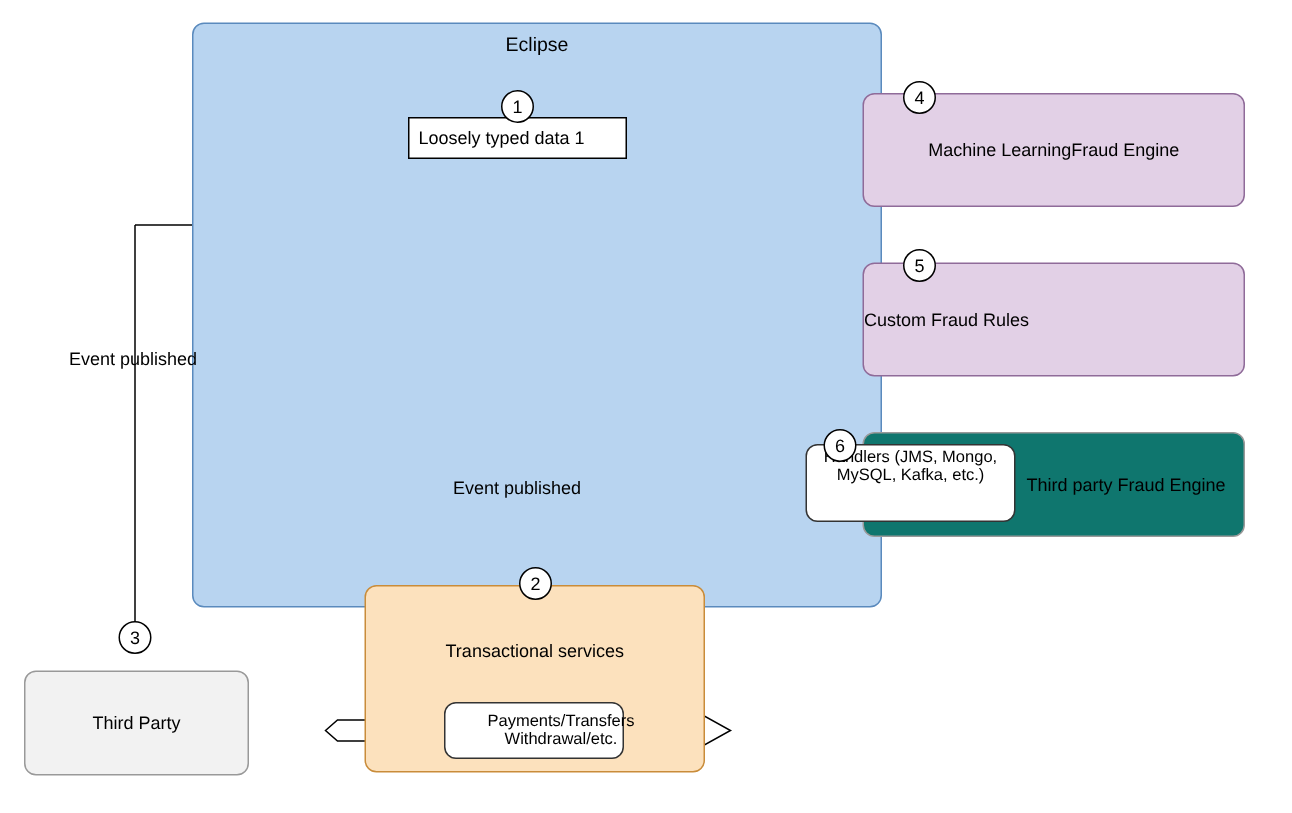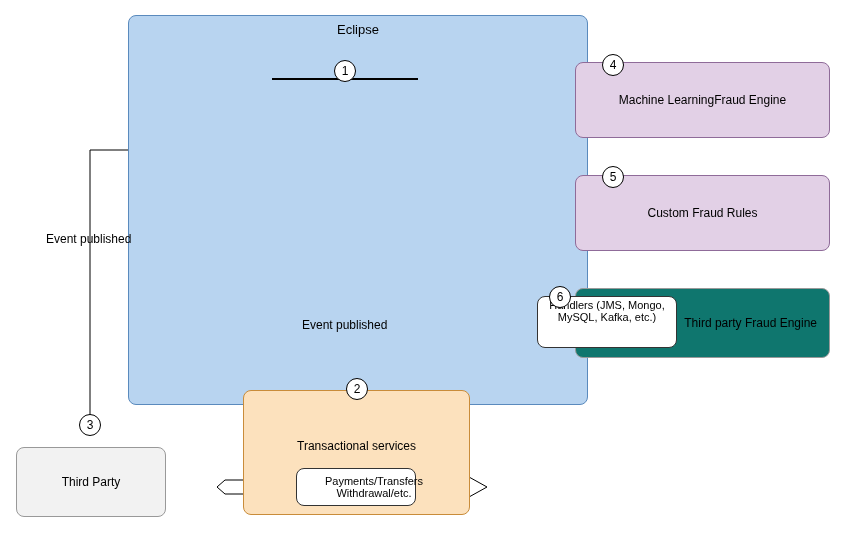--- a/index.html
+++ b/index.html
@@ -87,41 +87,42 @@
   <g fill="#fff" stroke="#000" stroke-width="1">
     <path d="M 217 487 L 225 480 L 460 480 L 460 472 L 487 487 L 460 502 L 460 494 L 225 494 L 217 487 Z"></path>
   </g>
 </svg>
 
 <div class="box rounded" style="left:128px; top:15px; width:460px; height:390px; background:#b8d4f0; border-color:#5a8abd;">
   <div class="label" style="padding-top:6px; font-size:13px;">Eclipse</div>
 </div>
 
 <div class="table-box" style="left:272px; top:78px; width:146px;">
+  <div class="td">Loosely typed data 1</div>
 </div>
 
 <div class="box rounded" style="left:16px; top:447px; width:150px; height:70px; background:#f2f2f2; border-color:#999; display:flex; align-items:center; justify-content:center;">
   <span>Third Party</span>
 </div>
 
 <div class="box rounded" style="left:243px; top:390px; width:227px; height:125px; background:#fce1bd; border-color:#c98c3a;">
-  <div class="label" style="margin-top:48px;">Transactional services</div>
+  <div class="label" style="margin-top:36px;">Transactional services</div>
 </div>
 
 <div class="box rounded" style="left:296px; top:468px; width:120px; height:38px; background:#fff; border-color:#333; display:flex; align-items:center; justify-content:center; text-align:center; font-size:11px; white-space:pre-line;padding-left:36px;">
   <span>Payments/Transfers
 Withdrawal/etc.</span>
 </div>
 
 <div class="box rounded" style="left:575px; top:62px; width:255px; height:76px; background:#e2d0e6; border-color:#8f6b99; display:flex; flex-direction:row; align-items:center; justify-content:center;">
   <span>Machine Learning</span>
   <span>Fraud Engine</span>
 </div>
 
-<div class="box rounded" style="left:575px; top:175px; width:255px; height:76px; background:#e2d0e6; border-color:#8f6b99; display:flex; align-items:center; justify-content:center;">
+<div class="box rounded" style="left:575px; top:175px; width:255px; height:76px; background:#e2d0e6; border-color:#8f6b99; display:flex; align-items:center; justify-content:flex-start;">
   <span>Custom Fraud Rules</span>
 </div>
 
 <div class="box rounded" style="left:575px; top:288px; width:255px; height:70px; background:#0f766e; border-color:#999; display:flex; align-items:center; justify-content:flex-end; padding-right:12px;">
   <span>Third party Fraud Engine</span>
 </div>
 
 <div class="box rounded" style="left:537px; top:296px; width:140px; height:52px; background:#fff; border-color:#333; display:flex; align-items:flex-start; justify-content:center; text-align:center; font-size:11px; padding:2px 6px;">
   <span>Handlers (JMS, Mongo, MySQL, Kafka, etc.)</span>
 </div>

